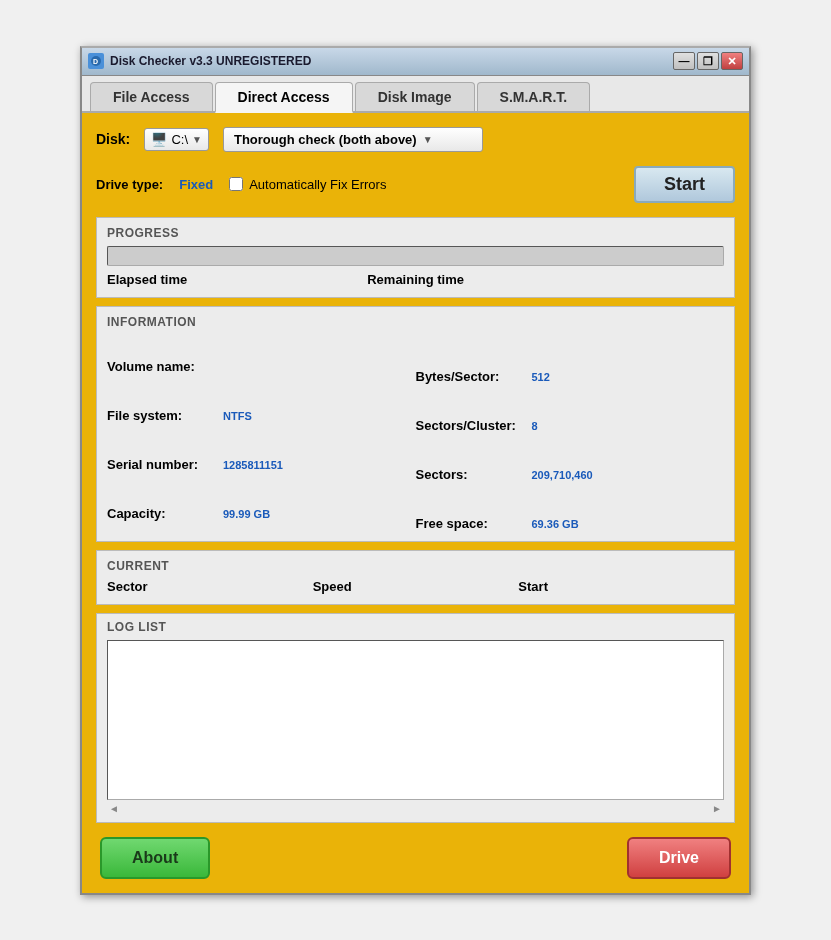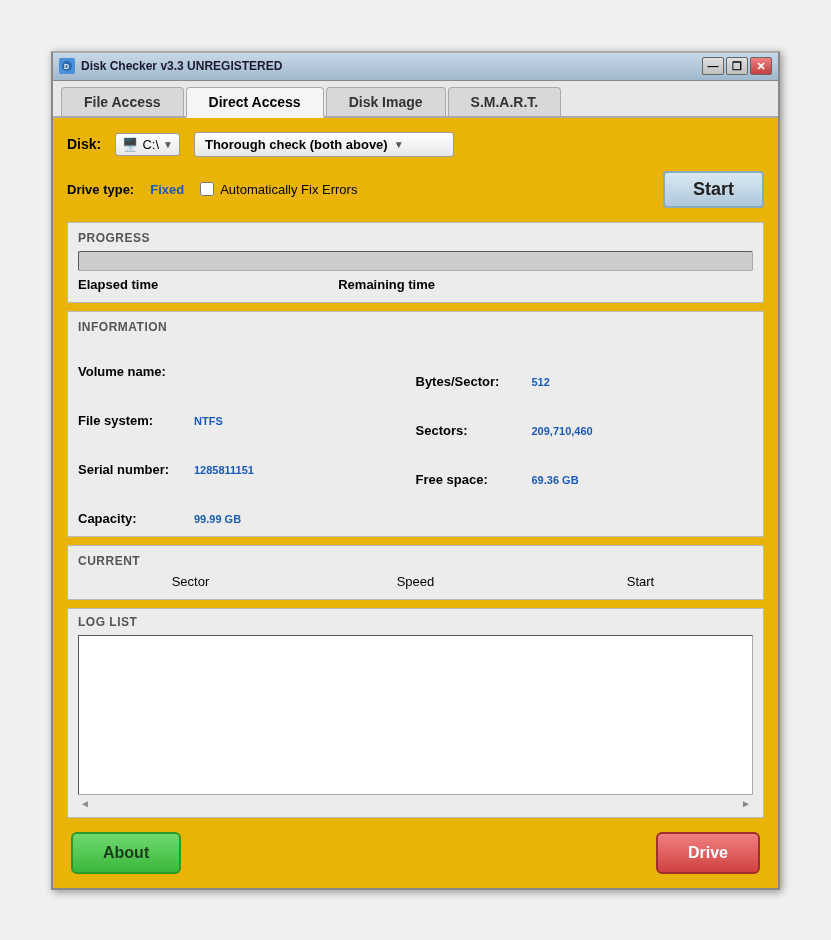--- a/index.html
+++ b/index.html
@@ -6,21 +6,21 @@
     body {
       font-family: 'Segoe UI', Tahoma, Arial, sans-serif;
       font-size: 13px;
       background: #f0f0f0;
       display: flex;
       justify-content: center;
       align-items: center;
       min-height: 100vh;
     }
     .window {
-      width: 729px;
+      width: 671px;
       background: #f0f0f0;
       border: 2px solid #888;
       border-top: 2px solid #aaa;
       box-shadow: 2px 2px 8px rgba(0,0,0,0.4);
     }
     
     .titlebar {
       background: linear-gradient(to bottom, #c8d8e8 0%, #a0b8cc 100%);
       height: 28px;
       display: flex;
@@ -216,23 +216,22 @@
     }
     .info-val.plain { color: #333; font-weight: normal; }
     
     .current-grid {
       display: flex;
       gap: 0;
       margin-top: 4px;
     }
     .current-col {
       flex: 1;
-      font-weight: normal;
-      font-size: 13px;
-      text-align: center;
+      font-weight: bold;
+      font-size: 13px;
     }
     
     .log-section {
       border: 1px solid #bbb;
       background: #ececec;
       padding: 6px 10px 8px 10px;
       margin-bottom: 8px;
     }
     .log-textarea {
       width: 100%;
@@ -375,20 +374,24 @@
             <span class="info-val">99.99 GB</span>
           </div>
         </div>
 
         <div>
           <div class="info-row">
             <span class="info-key">Bytes/Sector:</span>
             <span class="info-val">512</span>
           </div>
           <div class="info-row">
+            <span class="info-key">Sectors/Cluster:</span>
+            <span class="info-val">8</span>
+          </div>
+          <div class="info-row">
             <span class="info-key">Sectors:</span>
             <span class="info-val">209,710,460</span>
           </div>
           <div class="info-row">
             <span class="info-key">Free space:</span>
             <span class="info-val">69.36 GB</span>
           </div>
         </div>
       </div>
     </div>

